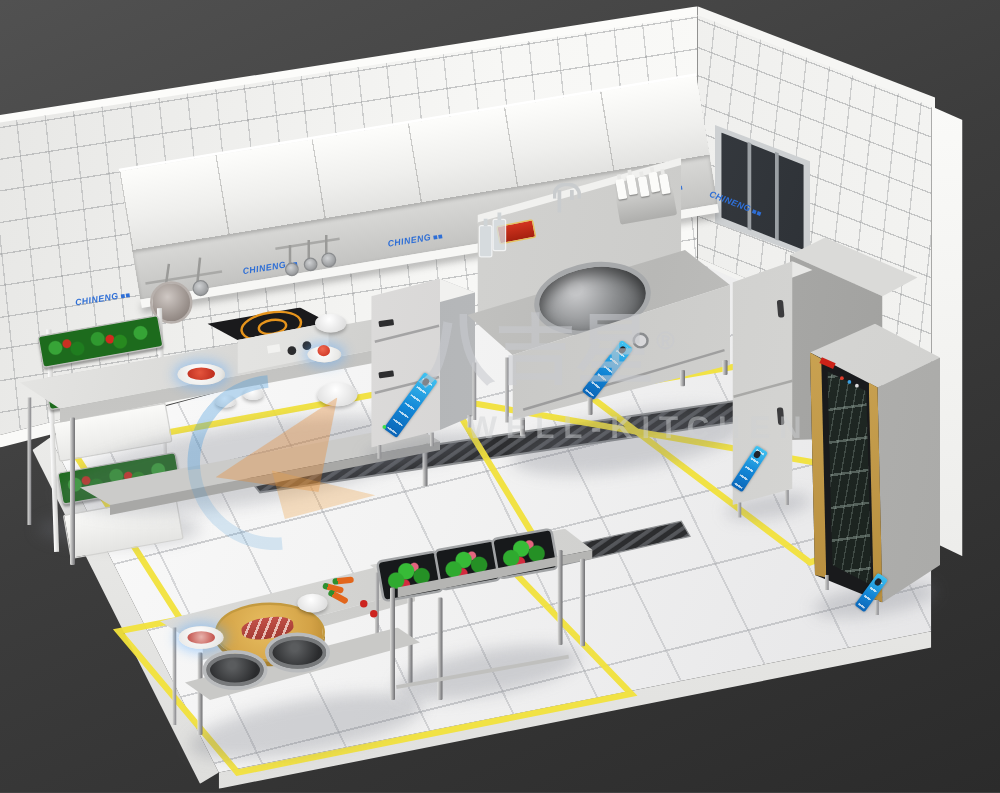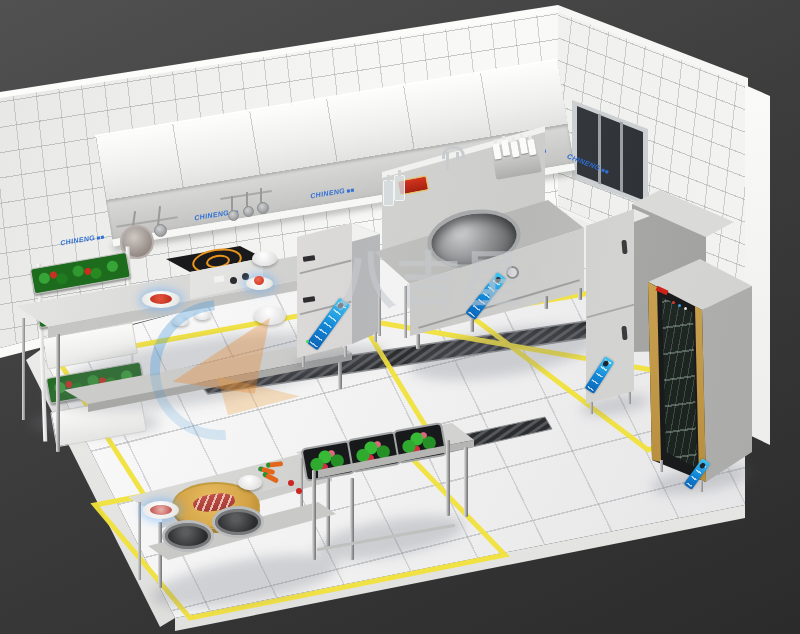--- a/index.html
+++ b/index.html
@@ -266,14 +266,15 @@
   <div class="leg" style="left:312px;top:470px;height:90px;"></div>
   <div class="leg" style="left:350px;top:478px;height:82px;"></div>
   <div class="leg" style="left:446px;top:440px;height:76px;"></div>
   <div class="leg" style="left:464px;top:447px;height:70px;"></div>
   <div class="el" style="left:316px;top:536px;width:140px;height:3px;background:#c0c0be;transform:rotate(-10deg);"></div>
 
   <div class="el" style="left:150px;top:300px;width:120px;height:120px;border-radius:50%;border:10px solid transparent;border-left-color:rgba(60,150,220,.32);border-bottom-color:rgba(60,150,220,.18);transform:rotate(40deg);"></div>
   <div class="el" style="left:170px;top:330px;width:110px;height:70px;clip-path:polygon(0 55%,100% 0,70% 100%);background:#e8872a;opacity:.35;transform:rotate(-14deg);"></div>
   <div class="el" style="left:215px;top:368px;width:85px;height:52px;clip-path:polygon(0 30%,100% 40%,20% 100%);background:#f0a040;opacity:.3;transform:rotate(10deg);"></div>
   <div class="wm-cn"><span>八吉星</span><sup>®</sup></div>
+  <div class="wm-en">WELL-KITCHEN</div>
 
 </div>
 
 </body></html>

